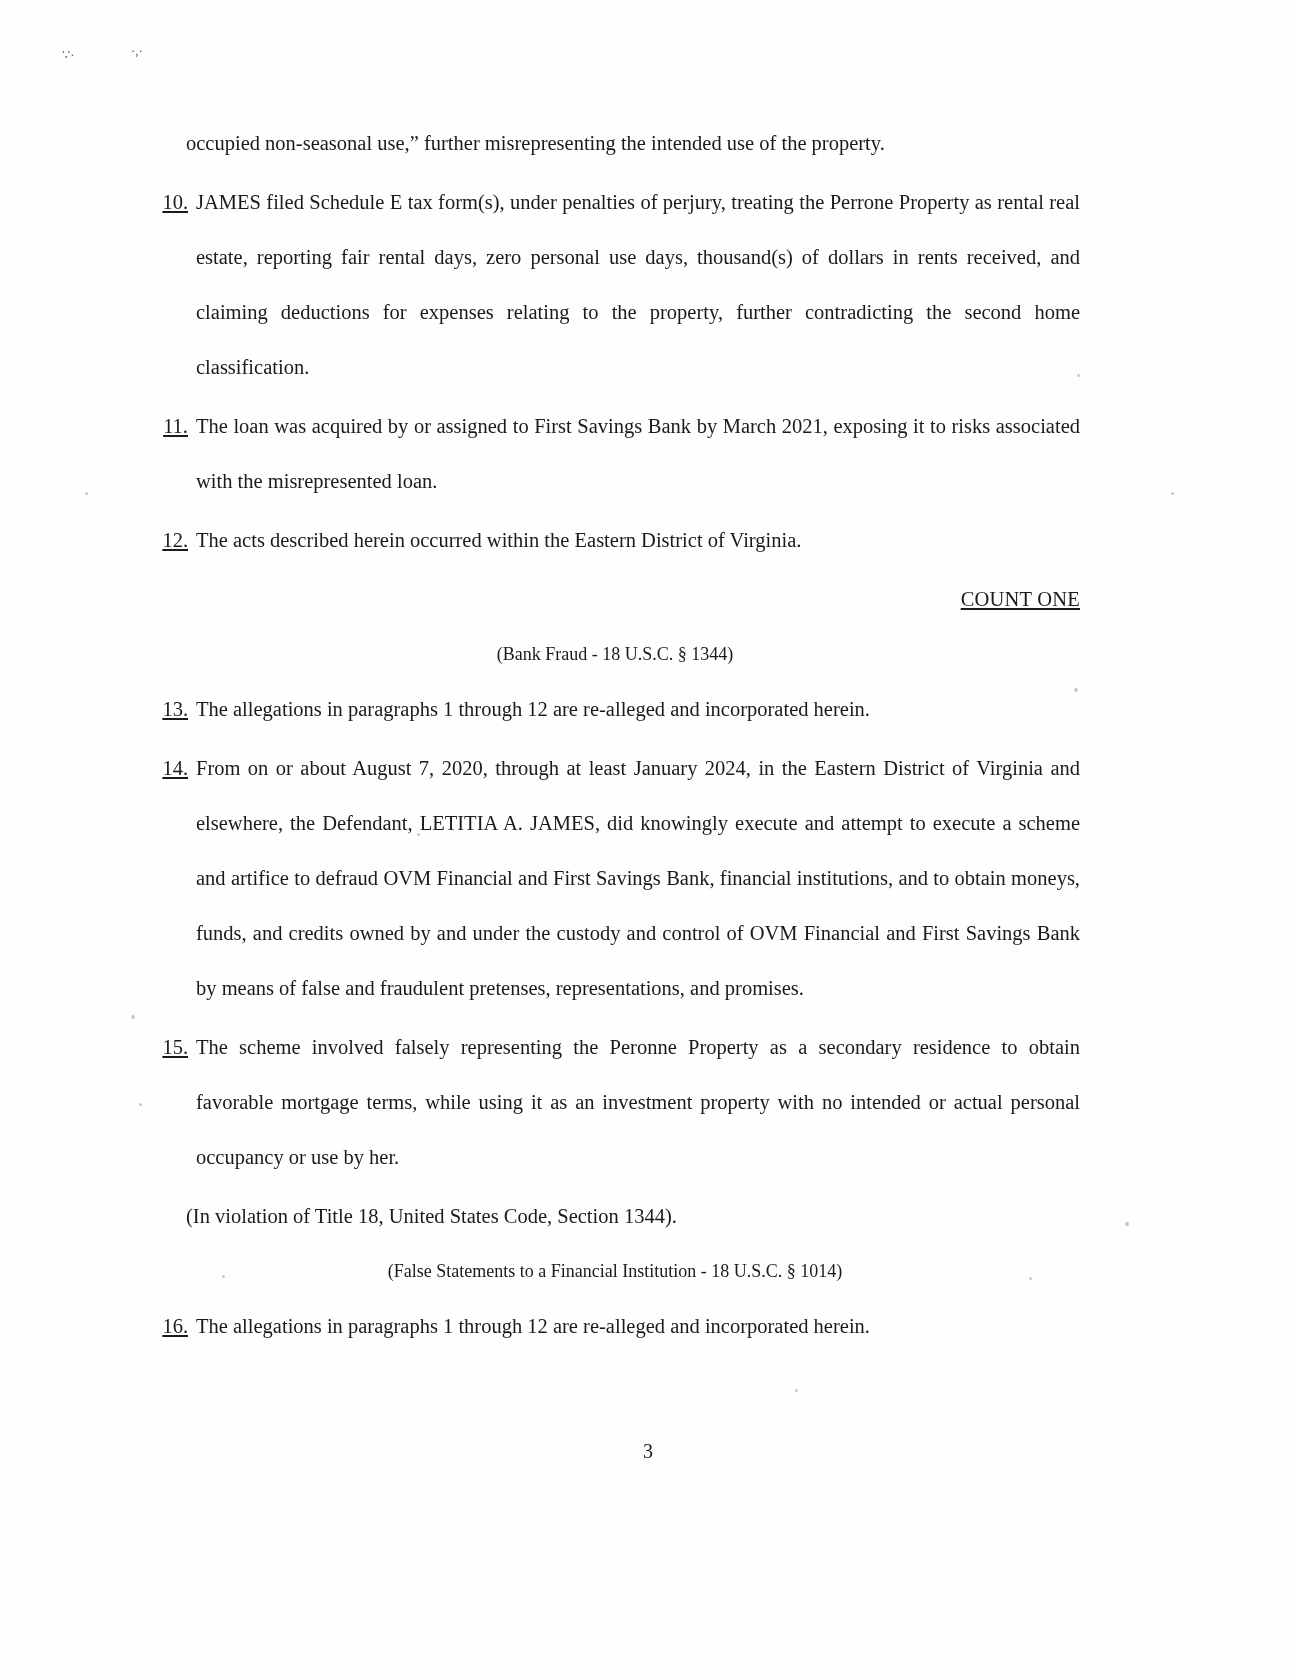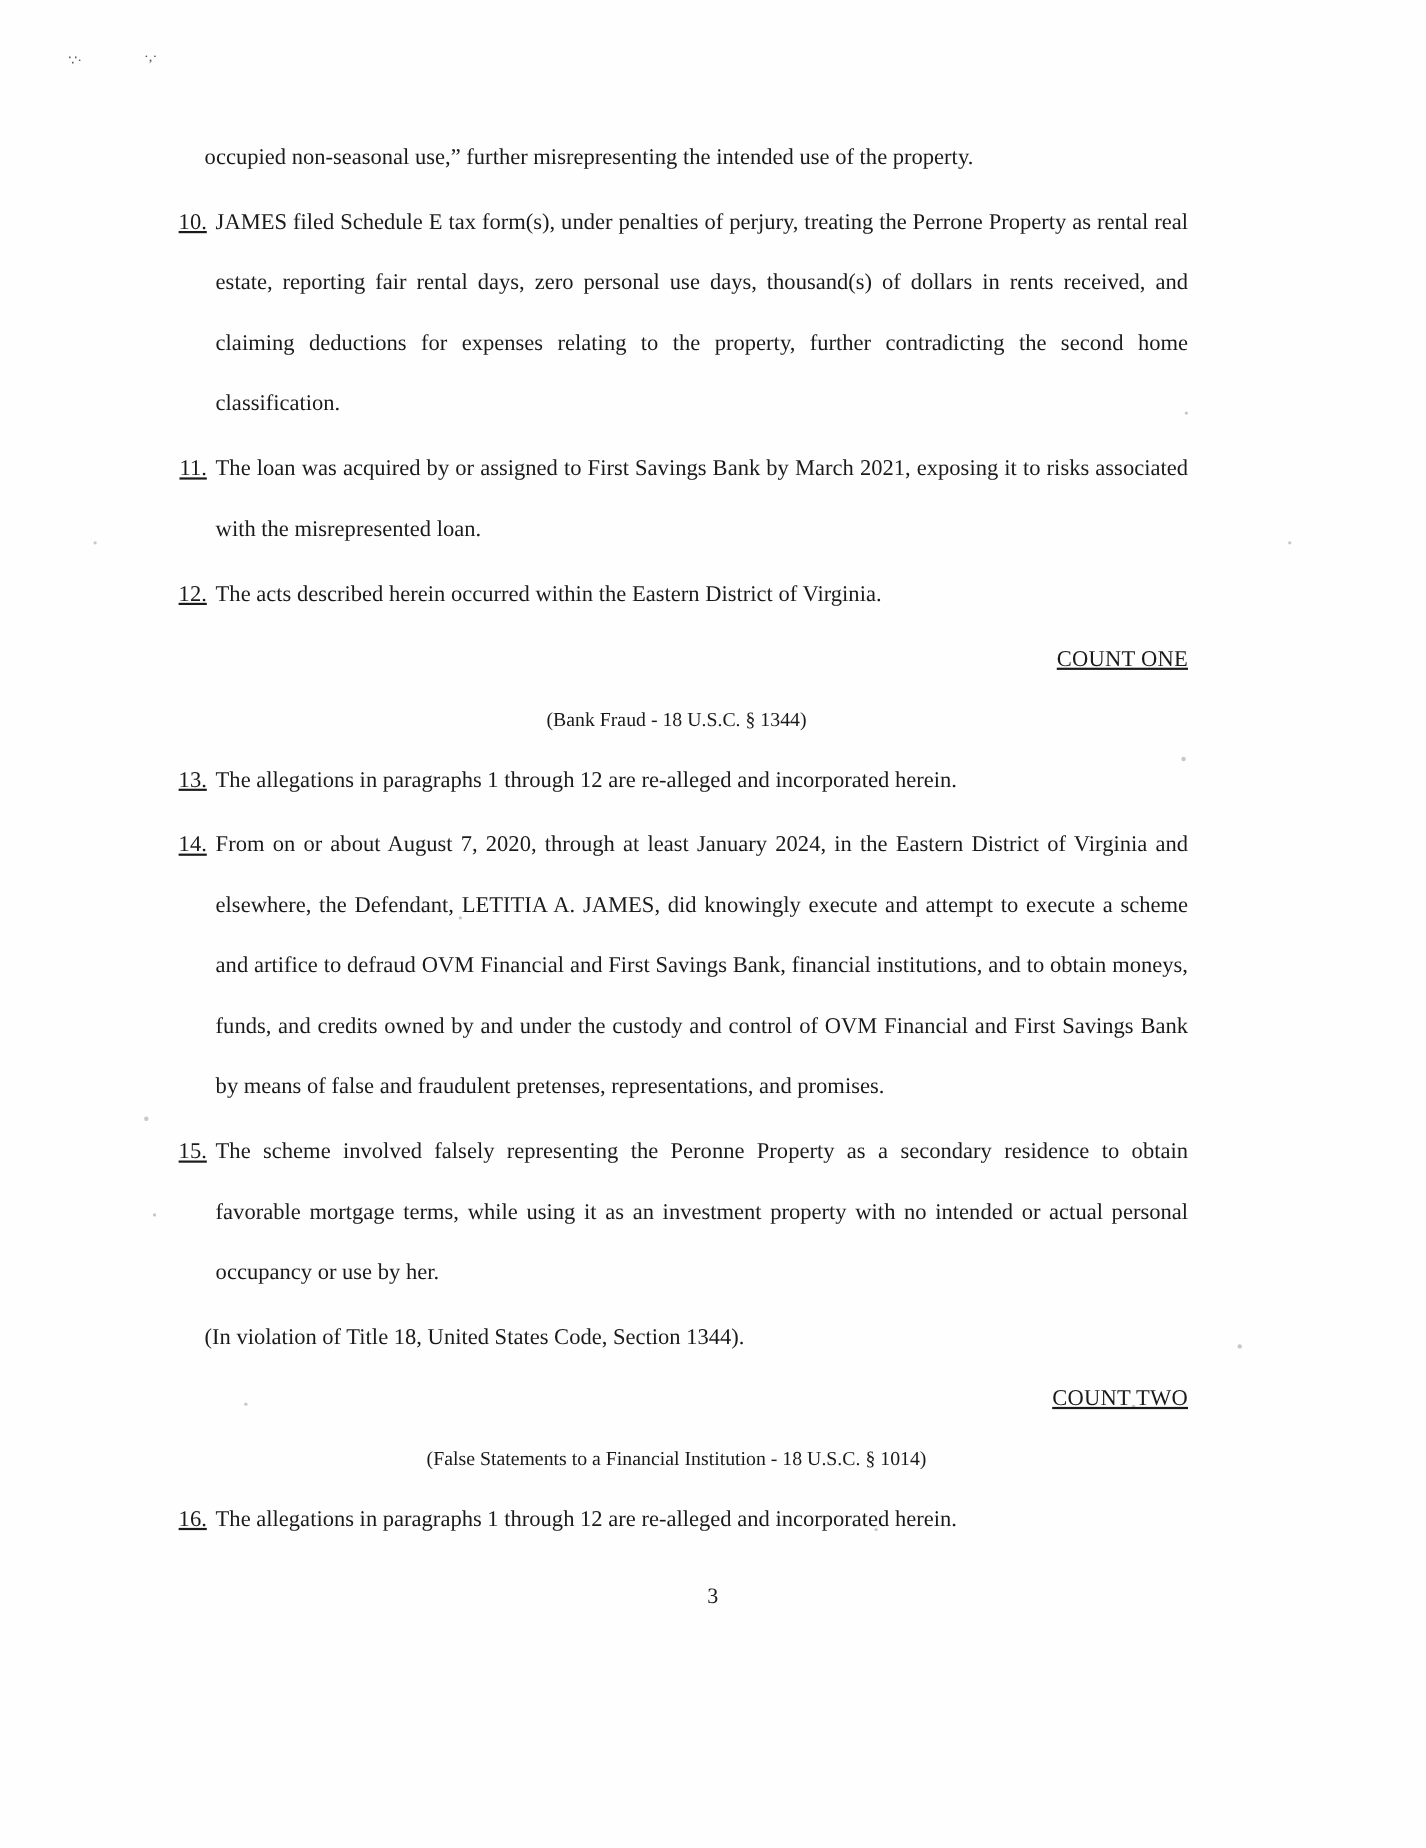--- a/index.html
+++ b/index.html
@@ -145,21 +145,20 @@
       <div class="body-text">From on or about August 7, 2020, through at least January 2024, in the Eastern District of Virginia and elsewhere, the Defendant, LETITIA A. JAMES, did knowingly execute and attempt to execute a scheme and artifice to defraud OVM Financial and First Savings Bank, financial institutions, and to obtain moneys, funds, and credits owned by and under the custody and control of OVM Financial and First Savings Bank by means of false and fraudulent pretenses, representations, and promises.</div>
     </div>
 
     <div class="para">
       <div class="num">15.</div>
       <div class="body-text">The scheme involved falsely representing the Peronne Property as a secondary residence to obtain favorable mortgage terms, while using it as an investment property with no intended or actual personal occupancy or use by her.</div>
     </div>
 
     <div class="plain-block">(In violation of Title 18, United States Code, Section 1344).</div>
 
-    <div class="count-heading">COUNT TWO</div>
     <div class="count-sub">(False Statements to a Financial Institution - 18 U.S.C. § 1014)</div>
 
     <div class="para">
       <div class="num">16.</div>
       <div class="body-text">The allegations in paragraphs 1 through 12 are re-alleged and incorporated herein.</div>
     </div>
 
   </div>
 
   <div class="page-number">3</div>

